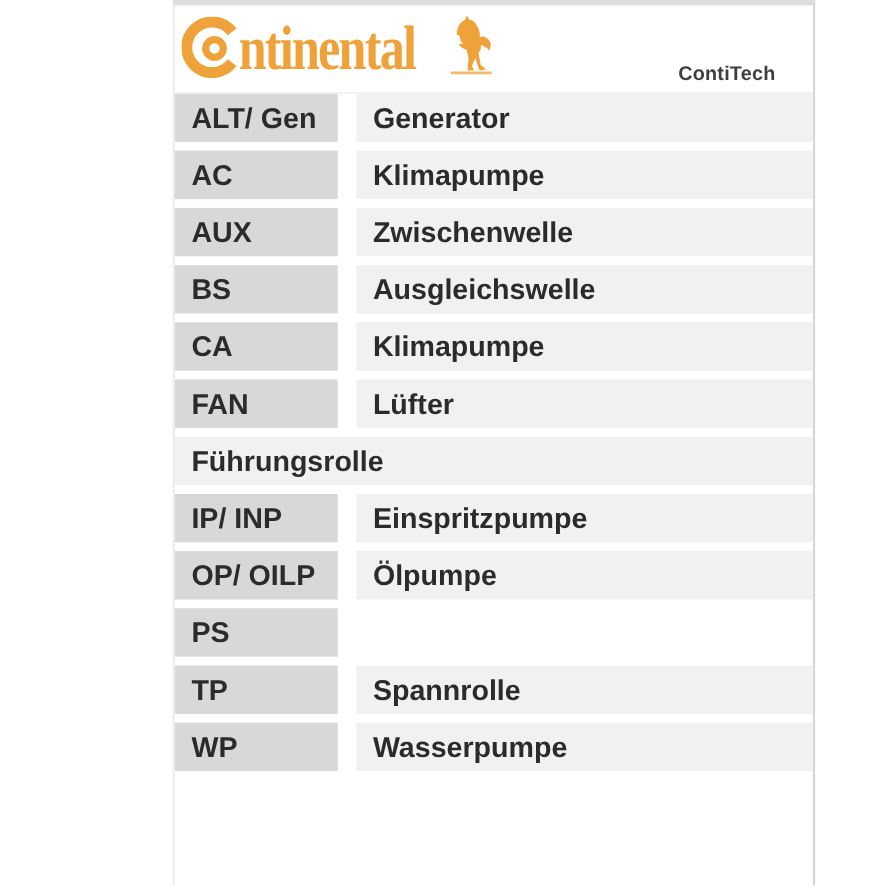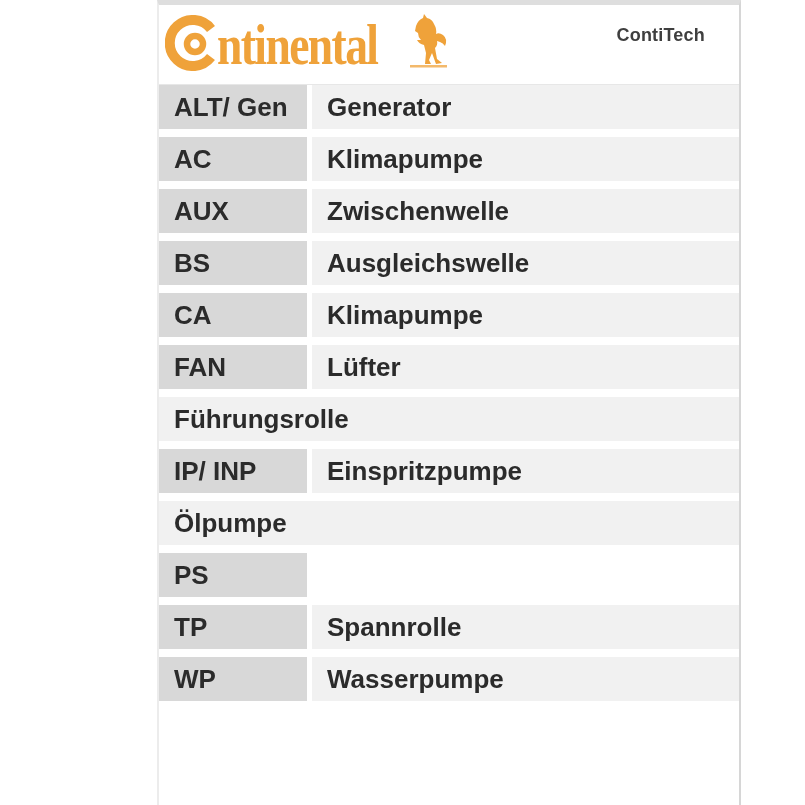--- a/index.html
+++ b/index.html
@@ -83,33 +83,34 @@
   .horse-wrap {
     position: absolute;
     left: 250px;
     top: 8px;
   }
   .horse path { fill: var(--orange); }
   .horse rect { fill: var(--orange); opacity: 0.75; }
   .contitech {
     position: absolute;
     right: 34px;
-    top: 20px;
+    top: 52px;
     font-size: 18px;
     font-weight: bold;
     color: var(--ct-text);
     letter-spacing: 0.2px;
   }
   .abbr-table {
     width: 100%;
   }
   .t-row {
     display: flex;
     height: 44px;
     margin-bottom: 8px;
+    gap: 12px;
   }
   .cell {
     display: flex;
     align-items: center;
     padding-left: 15px;
     font-size: 26px;
     font-weight: bold;
     color: var(--text);
     white-space: nowrap;
   }
@@ -179,20 +180,21 @@
           <div class="cell cell-term">Lüfter</div>
         </div>
         <div class="t-row">
           <div class="cell cell-term">Führungsrolle</div>
         </div>
         <div class="t-row">
           <div class="cell cell-abbr">IP/ INP</div>
           <div class="cell cell-term">Einspritzpumpe</div>
         </div>
         <div class="t-row">
+          <div class="cell cell-abbr">OP/ OILP</div>
           <div class="cell cell-term">Ölpumpe</div>
         </div>
         <div class="t-row">
           <div class="cell cell-abbr">PS</div>
         </div>
         <div class="t-row">
           <div class="cell cell-abbr">TP</div>
           <div class="cell cell-term">Spannrolle</div>
         </div>
         <div class="t-row">

